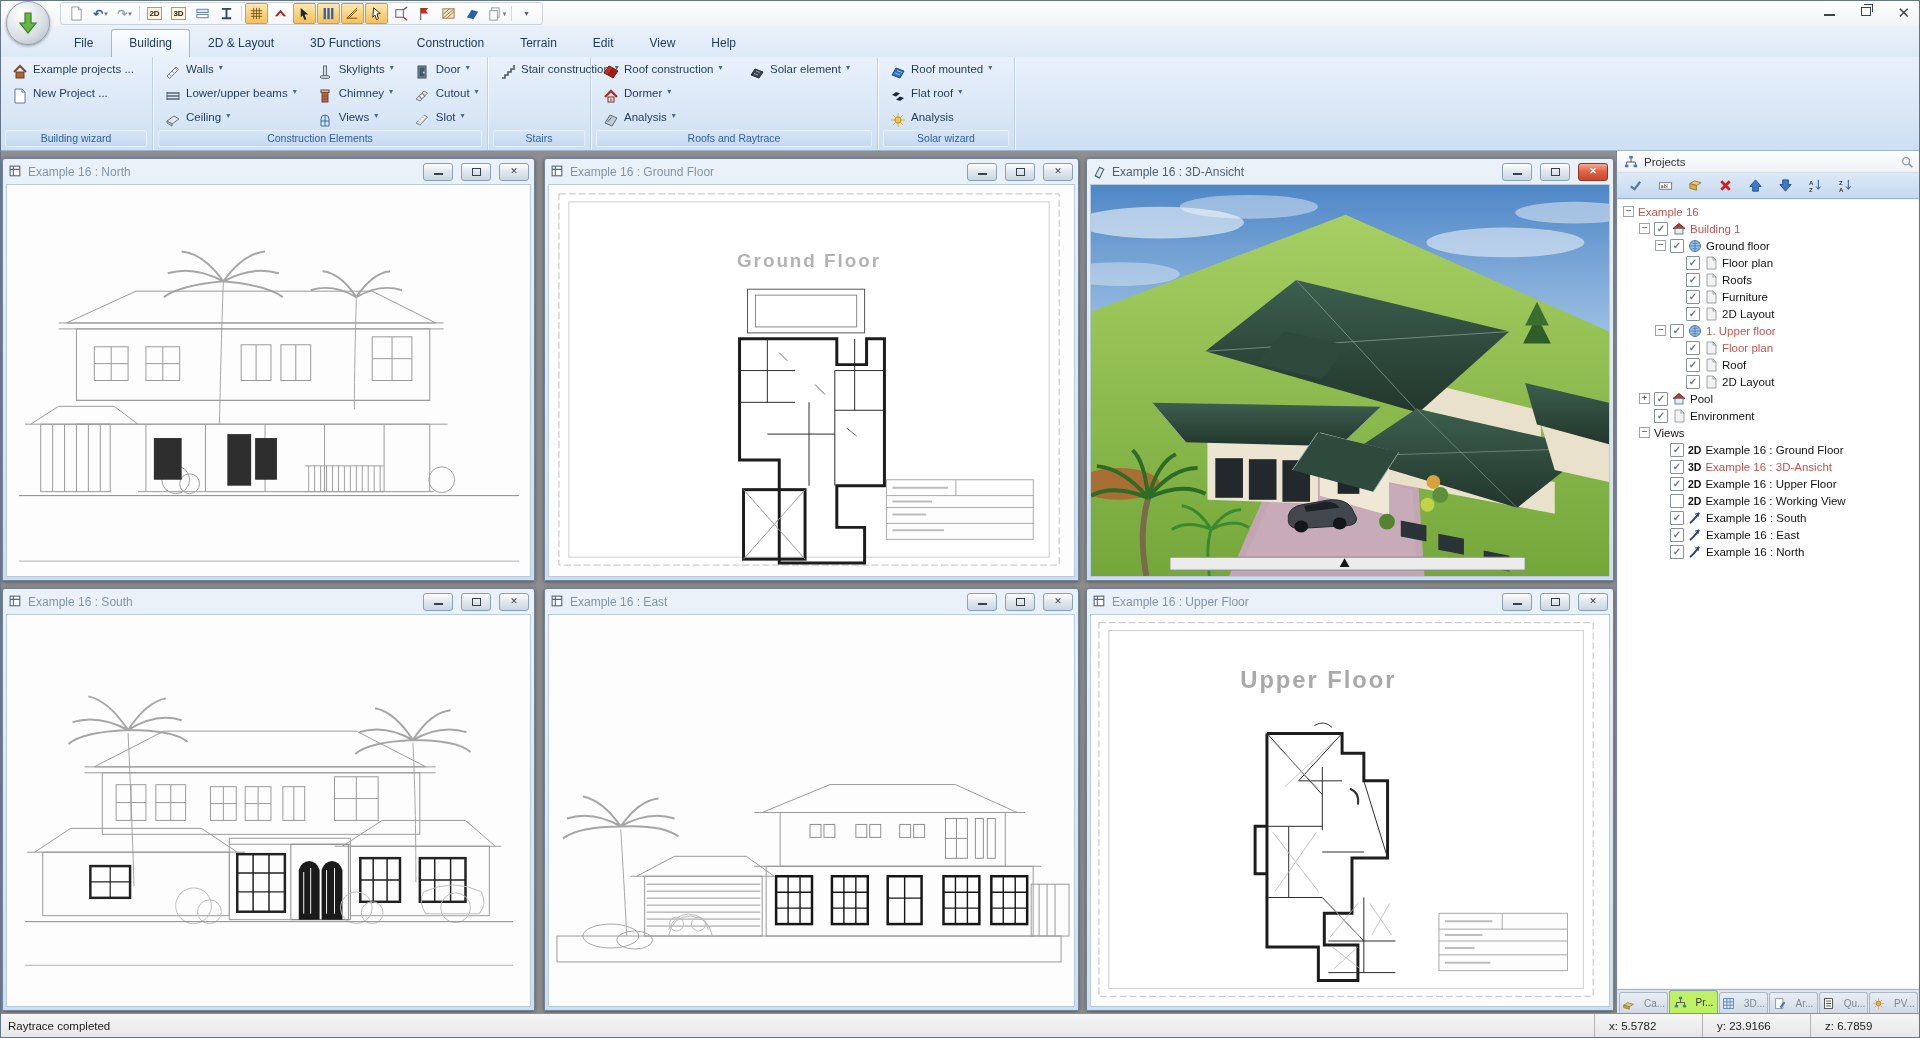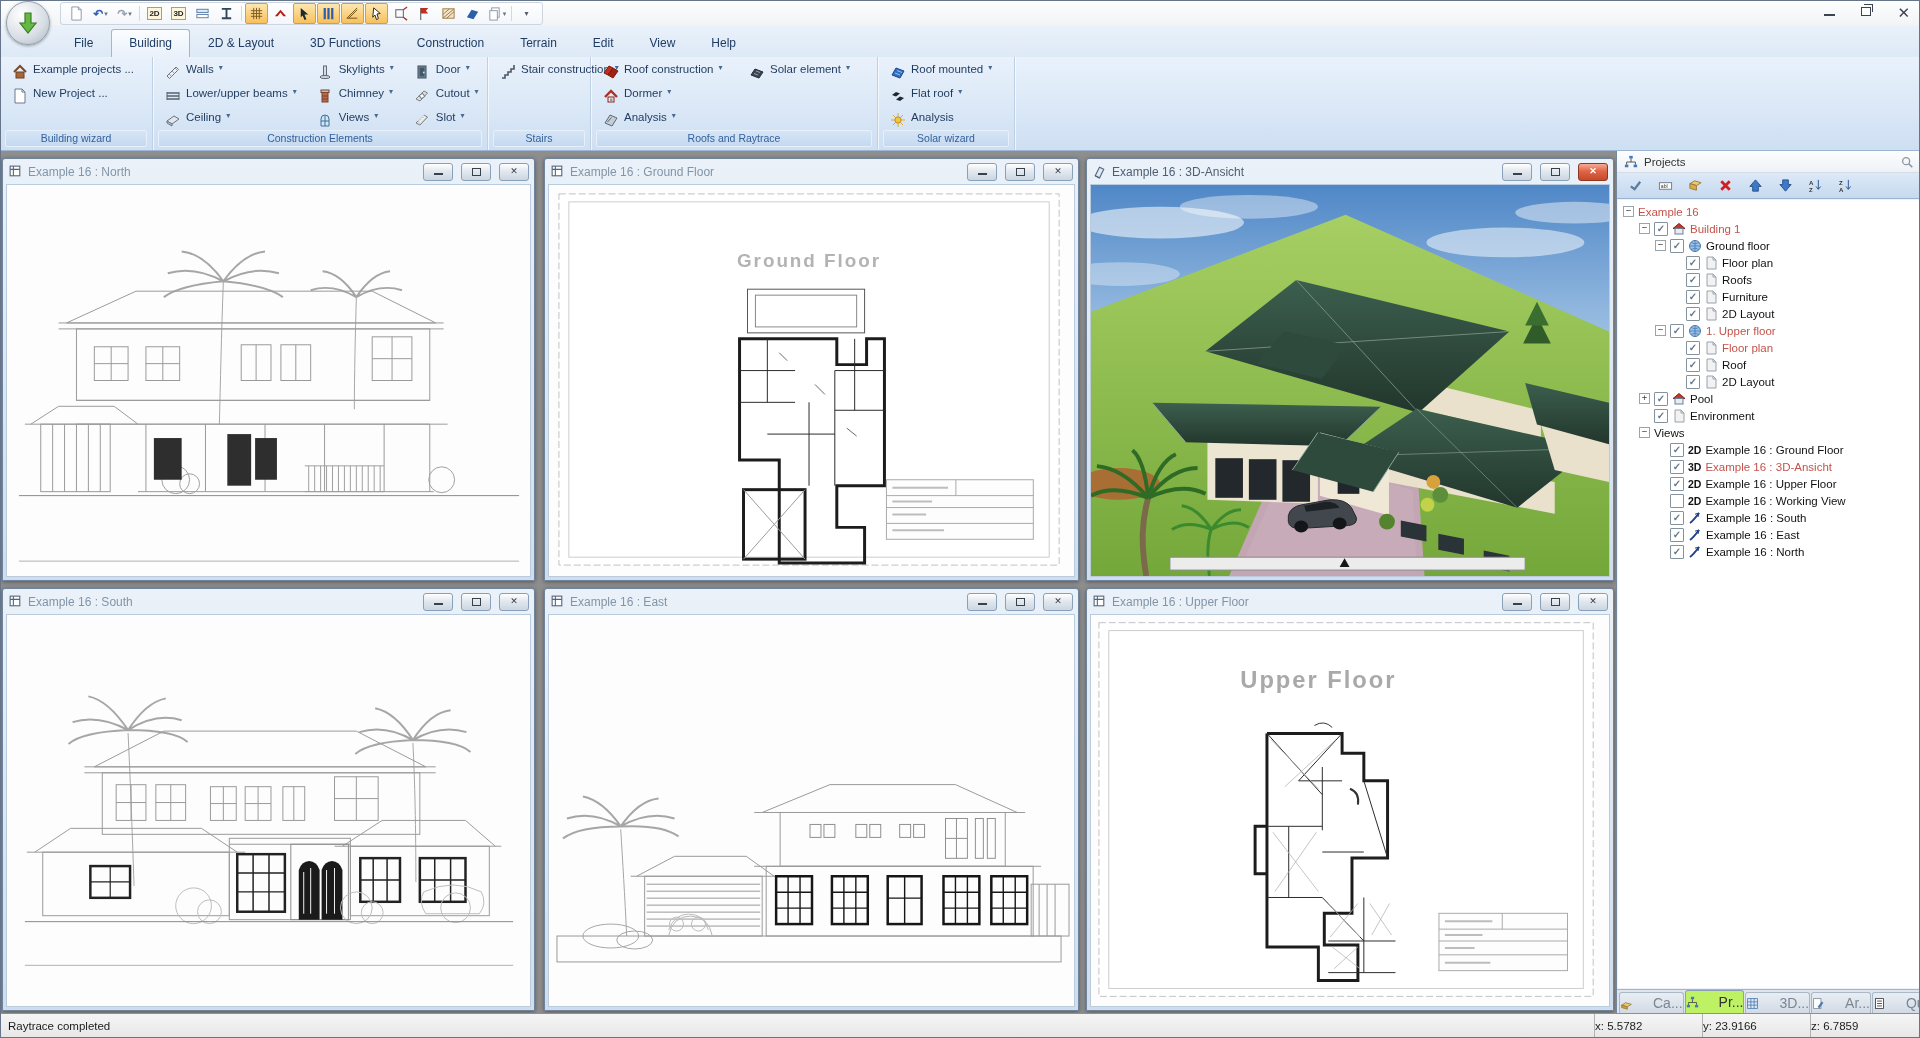--- a/index.html
+++ b/index.html
@@ -71,30 +71,30 @@
   .trow{display:flex;align-items:center;height:17px;gap:4px;font-size:11.5px;color:#111;white-space:nowrap}
   .tlbl.red{color:#c4534b}
   .exp{width:9px;height:9px;border:1px solid #99a4ad;background:#fff;font-size:9px;line-height:7px;text-align:center;color:#444;flex:none;font-family:"DejaVu Sans Mono",monospace}
   .tsp{width:11px;flex:none}
   .cb{width:12px;height:12px;border:1px solid #85929e;background:#fff;display:inline-flex;align-items:center;justify-content:center;flex:none;border-radius:1px}
   .cb.checked::after{content:"✓";color:#64748a;font-size:10px;font-weight:bold;margin-top:-1px}
   .tico{width:14px;height:14px;flex:none}
   .tico svg{width:14px;height:14px}
   .badge{font-weight:bold;font-size:10.5px;color:#111;flex:none}
   .ptabs{height:23px;display:flex;align-items:flex-end;padding:0 2px;gap:1px;background:#dfe5ec;border-top:1px solid #a7b4c2}
-  .ptab{flex:1;height:20px;display:flex;align-items:center;justify-content:center;gap:20px;font-size:14px;color:#7b8795;
+  .ptab{flex:1;height:20px;display:flex;align-items:center;justify-content:center;gap:9px;font-size:10px;color:#7b8795;
     background:linear-gradient(#e9eef4,#d2dae4);border:1px solid #aab8c6;border-bottom:none;border-radius:3px 3px 0 0}
   .ptab.active{background:#bef264;color:#333;height:22px;border-color:#8ca0b8}
   .ptab svg{width:13px;height:13px}
   
   .statusbar{position:absolute;top:1013px;left:0;right:0;height:25px;box-sizing:border-box;
     background:linear-gradient(#f5f5f5,#e7e7e7);border-top:1px solid #8f8f8f;display:flex;align-items:center;font-size:11.5px;color:#1c1c1c}
   .smsg{margin-left:8px}
   .coords{position:absolute;right:2px;top:0;height:100%;display:flex;align-items:stretch}
-  .ccell{width:108px;border-left:1px solid #b2b2b2;display:flex;align-items:center;box-sizing:border-box}
+  .ccell{width:108px;border-left:1px solid #b2b2b2;display:flex;align-items:center;padding-left:14px;box-sizing:border-box}
 </style>
 </head>
 <body>
 <div class="frame"></div>
 
 <div class="titlebar">
   <div class="qat" id="qat">
       <div class="qbtn">
         <svg viewBox="0 0 16 16">
           <path d="M3 1h7l3 3v11H3z" fill="#fff" stroke="#8a97a8"></path>

